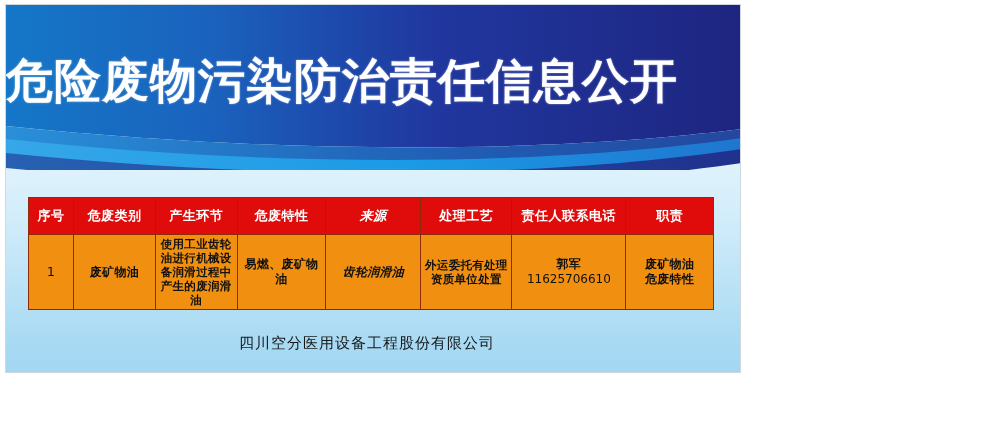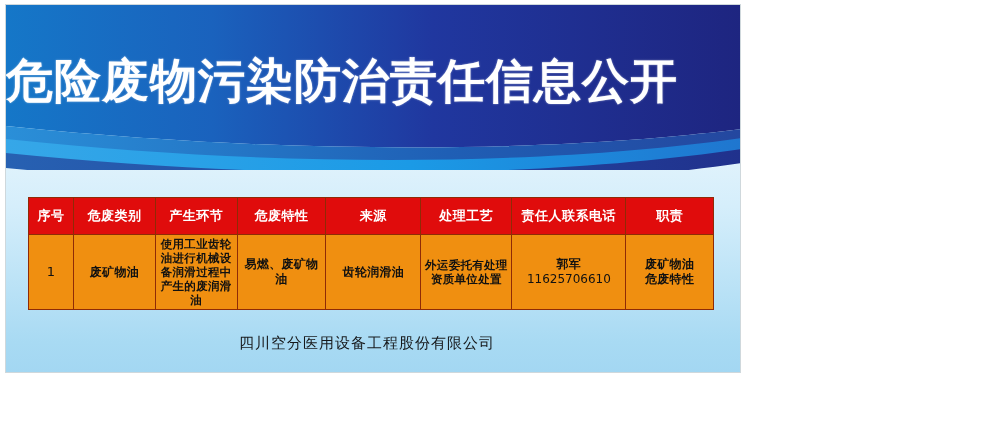--- a/index.html
+++ b/index.html
@@ -99,21 +99,21 @@
   #info-table tbody td.contact {
     font-size: 12px;
   }
   .phone { font-weight: normal; letter-spacing: 0; }
 
   
   .c-no      { width: 31px; }
   .c-cat     { width: 62px; }
   .c-stage   { width: 62px; }
   .c-prop    { width: 68px; }
-  .c-src     { width: 73px; }
+  .c-src     { width: 73px; font-style: italic; }
   .c-proc    { width: 70px; }
   .c-contact { width: 89px; }
   .c-duty    { width: 67px; }
 
   
   #company {
     position: absolute;
     left: 0;
     top: 329px;
     width: 722px;

